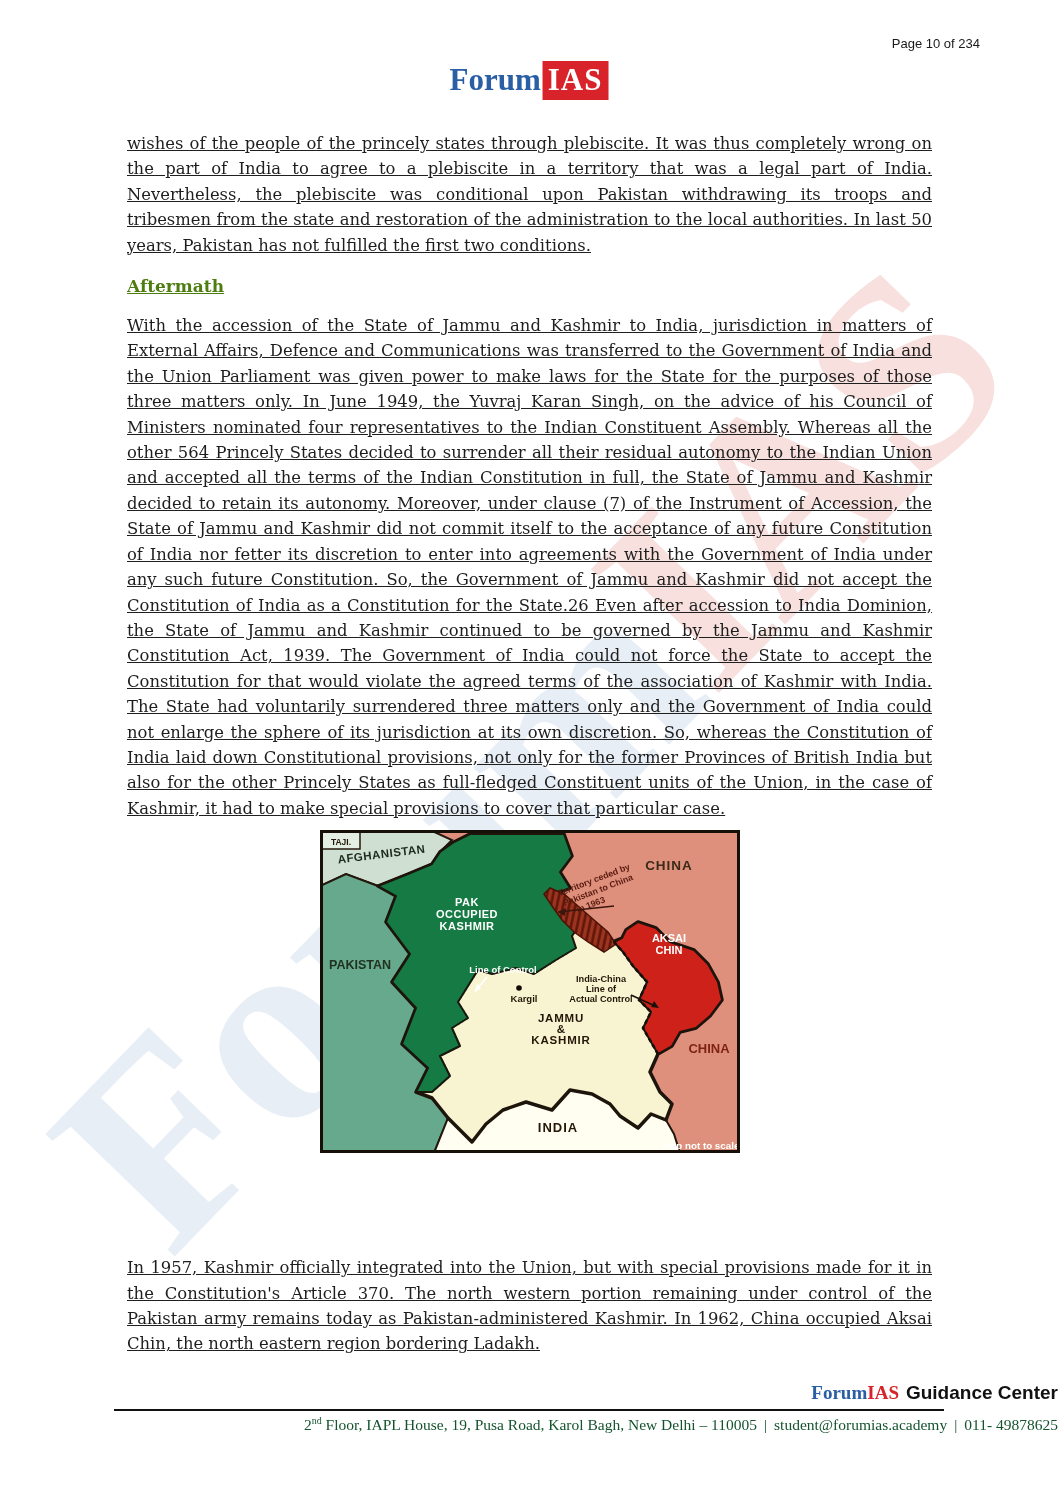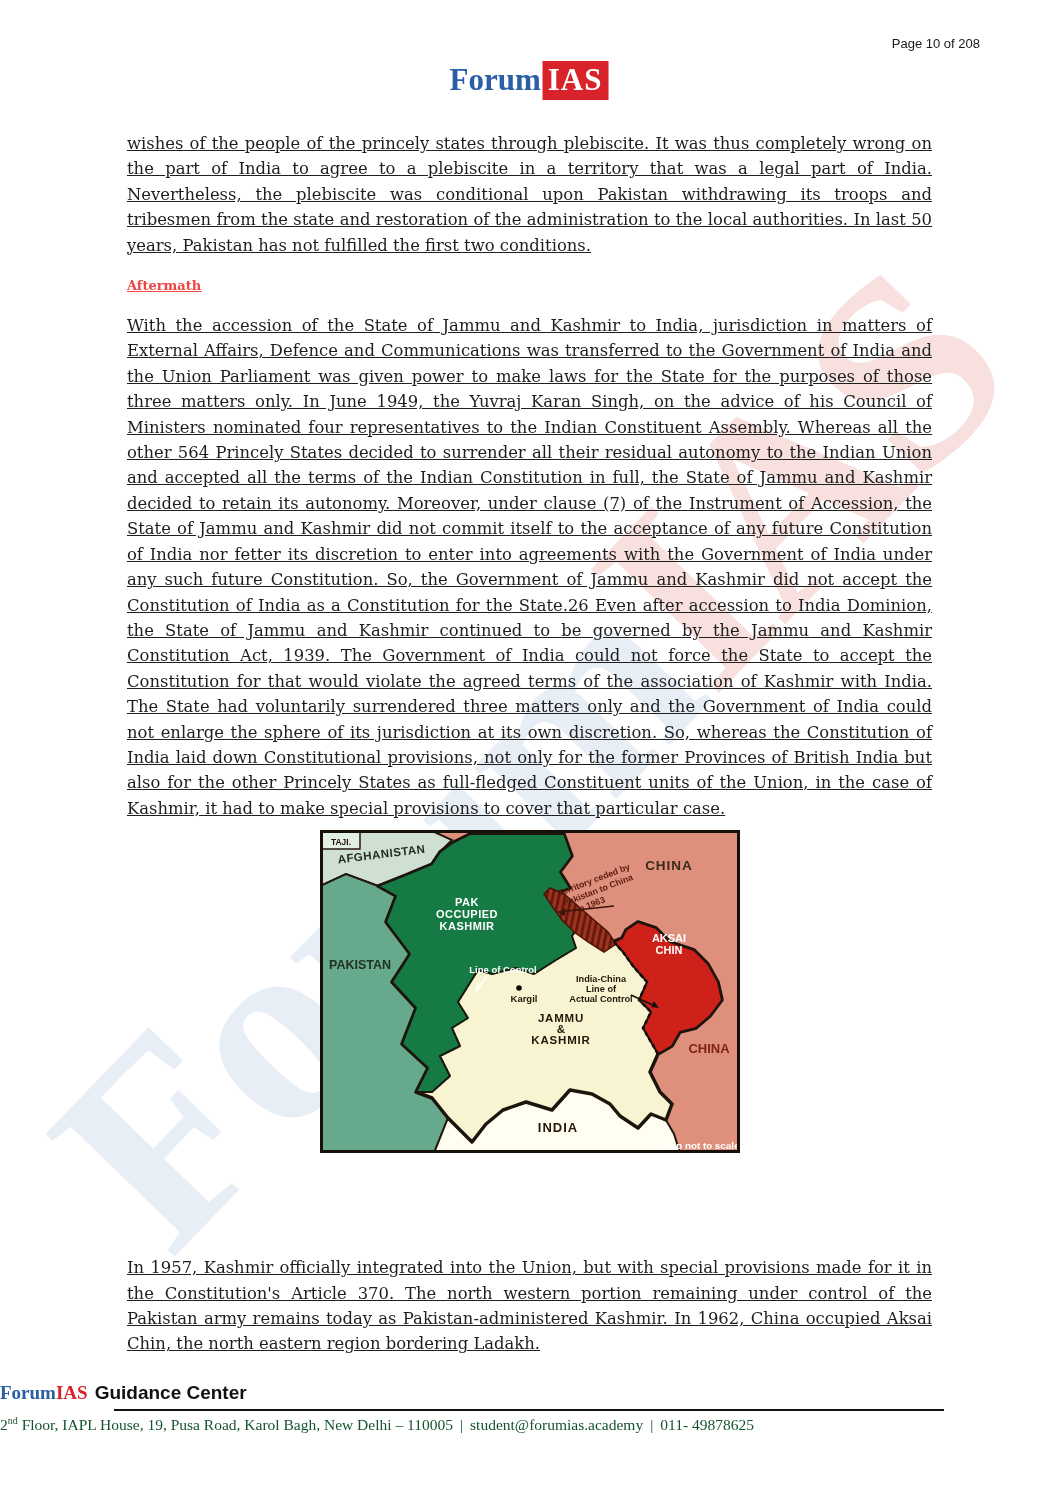--- a/index.html
+++ b/index.html
@@ -20,50 +20,50 @@
                  font-family:"Liberation Sans", sans-serif; font-size:13px; color:#1a1a1a; z-index:2; }
 
   .logo { position:absolute; top:58px; left:50%; transform:translateX(-50%);
           font-family:"Liberation Serif", serif; font-weight:bold; font-size:31px;
           line-height:44px; z-index:2; white-space:nowrap; }
   .logo-forum { color:#2a5fa5; }
   .logo-ias { background:#d8232a; color:#ffffff; padding:1px 6px 3px 5px; margin-left:2px; letter-spacing:1px; }
 
   .content { position:relative; z-index:1; padding:131px 126px 0 127px;text-decoration:underline; }
   .body-para { font-size:16.4px; line-height:25.4px; text-align:justify; color:#1e1e1e; }
-  .section-heading { margin-top:17px; font-size:13px; line-height:22px; font-weight:bold;
-                     text-decoration:underline; color:#ef4444; }
+  .section-heading { margin-top:17px; font-size:17px; line-height:22px; font-weight:bold;
+                     text-decoration:underline; color:#4d7c0f; }
   .section-heading + .body-para { margin-top:16px; }
 
   .map-figure { width:420px; height:409px; margin:9px auto 16px auto; }
   .map-svg { display:block; width:420px; height:323px; }
   .map-label { font-family:"Liberation Sans", sans-serif; font-weight:700; }
 
   .para-after-map { }
 
-  .footer { position:absolute; left:0; right:0; top:1381px; text-align:left; z-index:2; }
+  .footer { position:absolute; left:0; right:0; top:1381px; text-align:right; z-index:2; }
   .footer-title { font-size:19px; line-height:22px; white-space:nowrap; }
   .footer-title .logo-forum-sm { color:#2a5fa5; font-family:"Liberation Serif", serif; font-weight:bold; }
   .footer-title .logo-ias-sm { color:#d8232a; font-family:"Liberation Serif", serif; font-weight:bold; }
   .footer-title .footer-gc { color:#111; font-family:"Liberation Sans", sans-serif; font-weight:bold; margin-left:7px; }
   .footer-rule { width:830px; margin:5px auto 4px auto; border-top:2.5px solid #111; }
   .footer-address { font-family:"Liberation Serif", serif; font-size:15.5px; color:#14532d; white-space:nowrap; }
   .footer-address sup { font-size:10px; }
   .addr-sep { margin:0 7px; }
 </style>
 </head>
 <body>
 
 <div class="page">
 
   <div class="watermark">
     <span class="wm-forum">Forum</span><span class="wm-ias">IAS</span>
   </div>
 
-  <div class="page-number">Page 10 of 208</div>
+  <div class="page-number">Page 10 of 234</div>
 
   <div class="logo">
     <span class="logo-forum">Forum</span><span class="logo-ias">IAS</span>
   </div>
 
   <div class="content">
 
     <p class="body-para">wishes of the people of the princely states through plebiscite. It was thus completely wrong on the part of India to agree to a plebiscite in a territory that was a legal part of India. Nevertheless, the plebiscite was conditional upon Pakistan withdrawing its troops and tribesmen from the state and restoration of the administration to the local authorities. In last 50 years, Pakistan has not fulfilled the first two conditions.</p>
 
     <h2 class="section-heading">Aftermath</h2>

